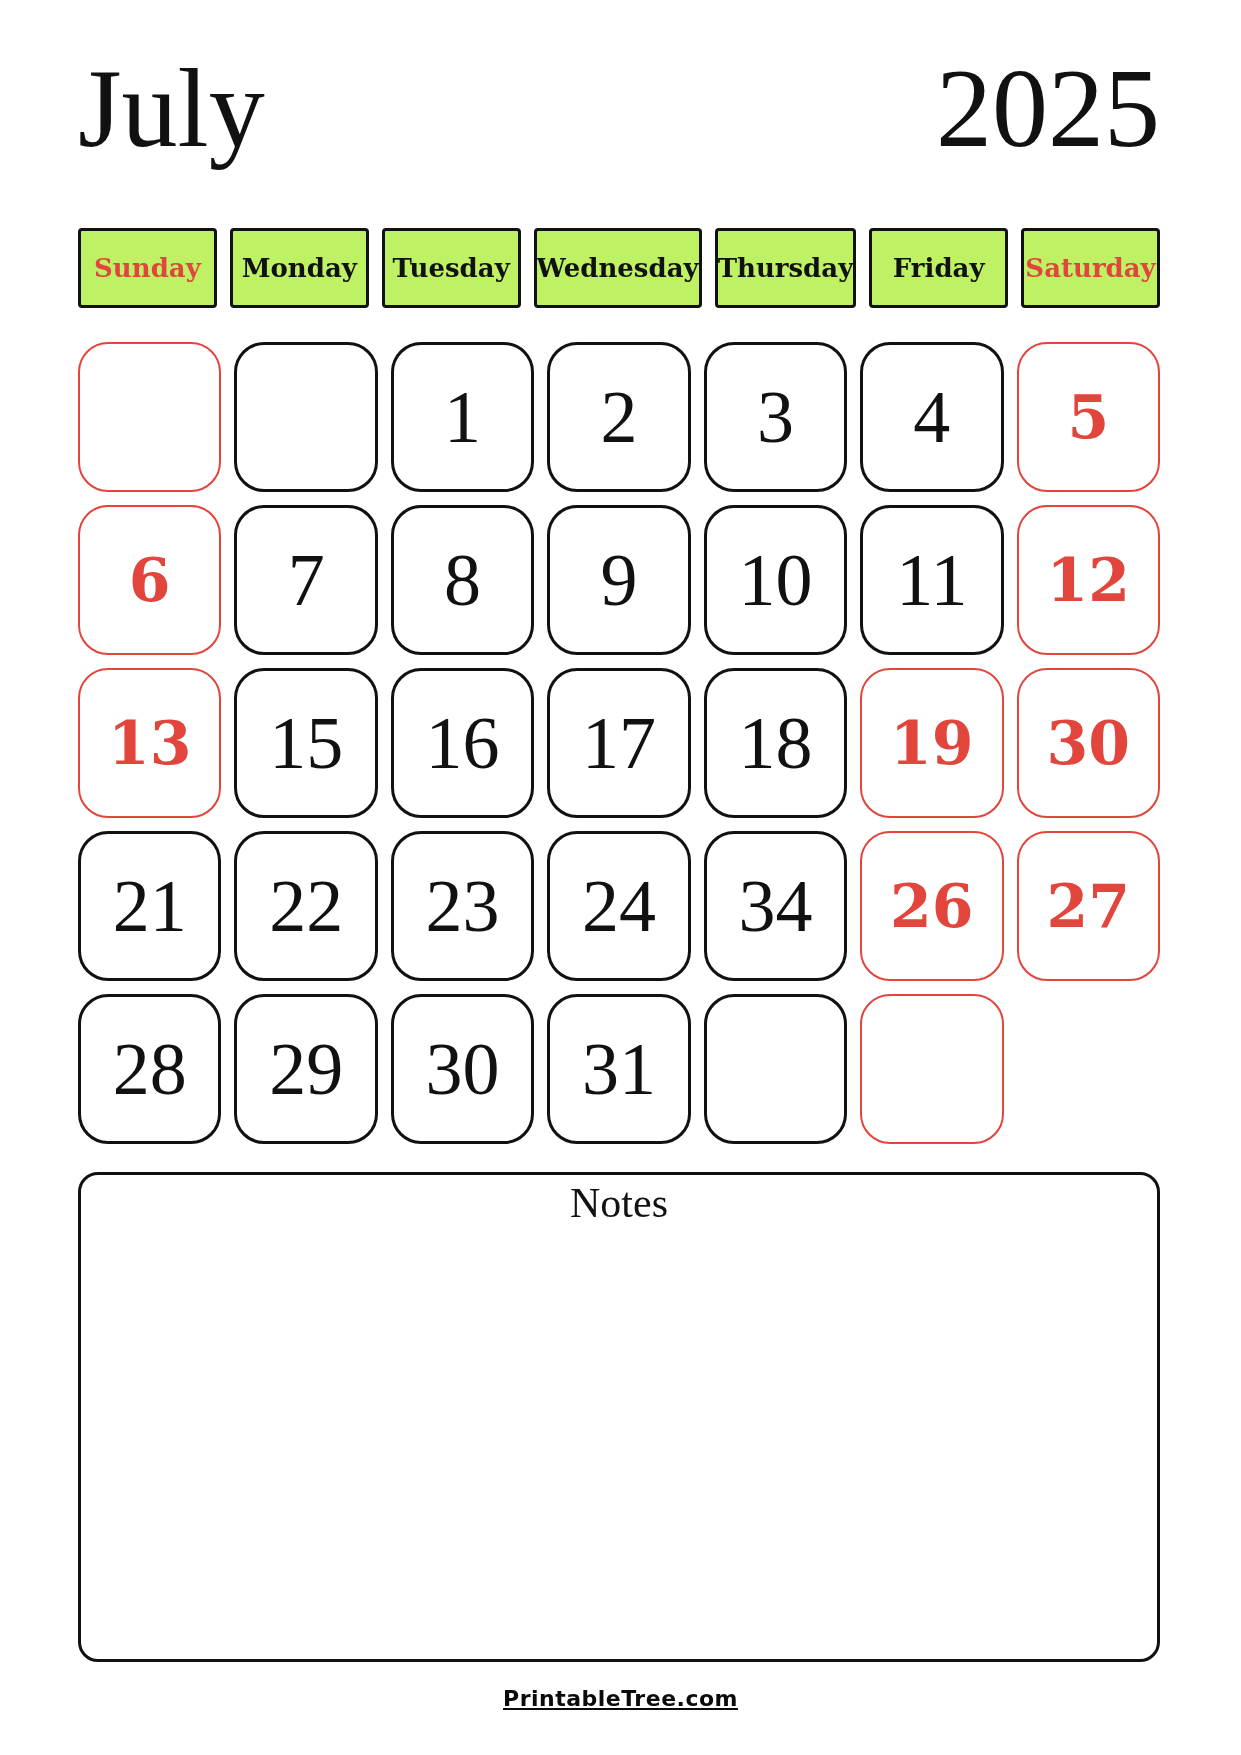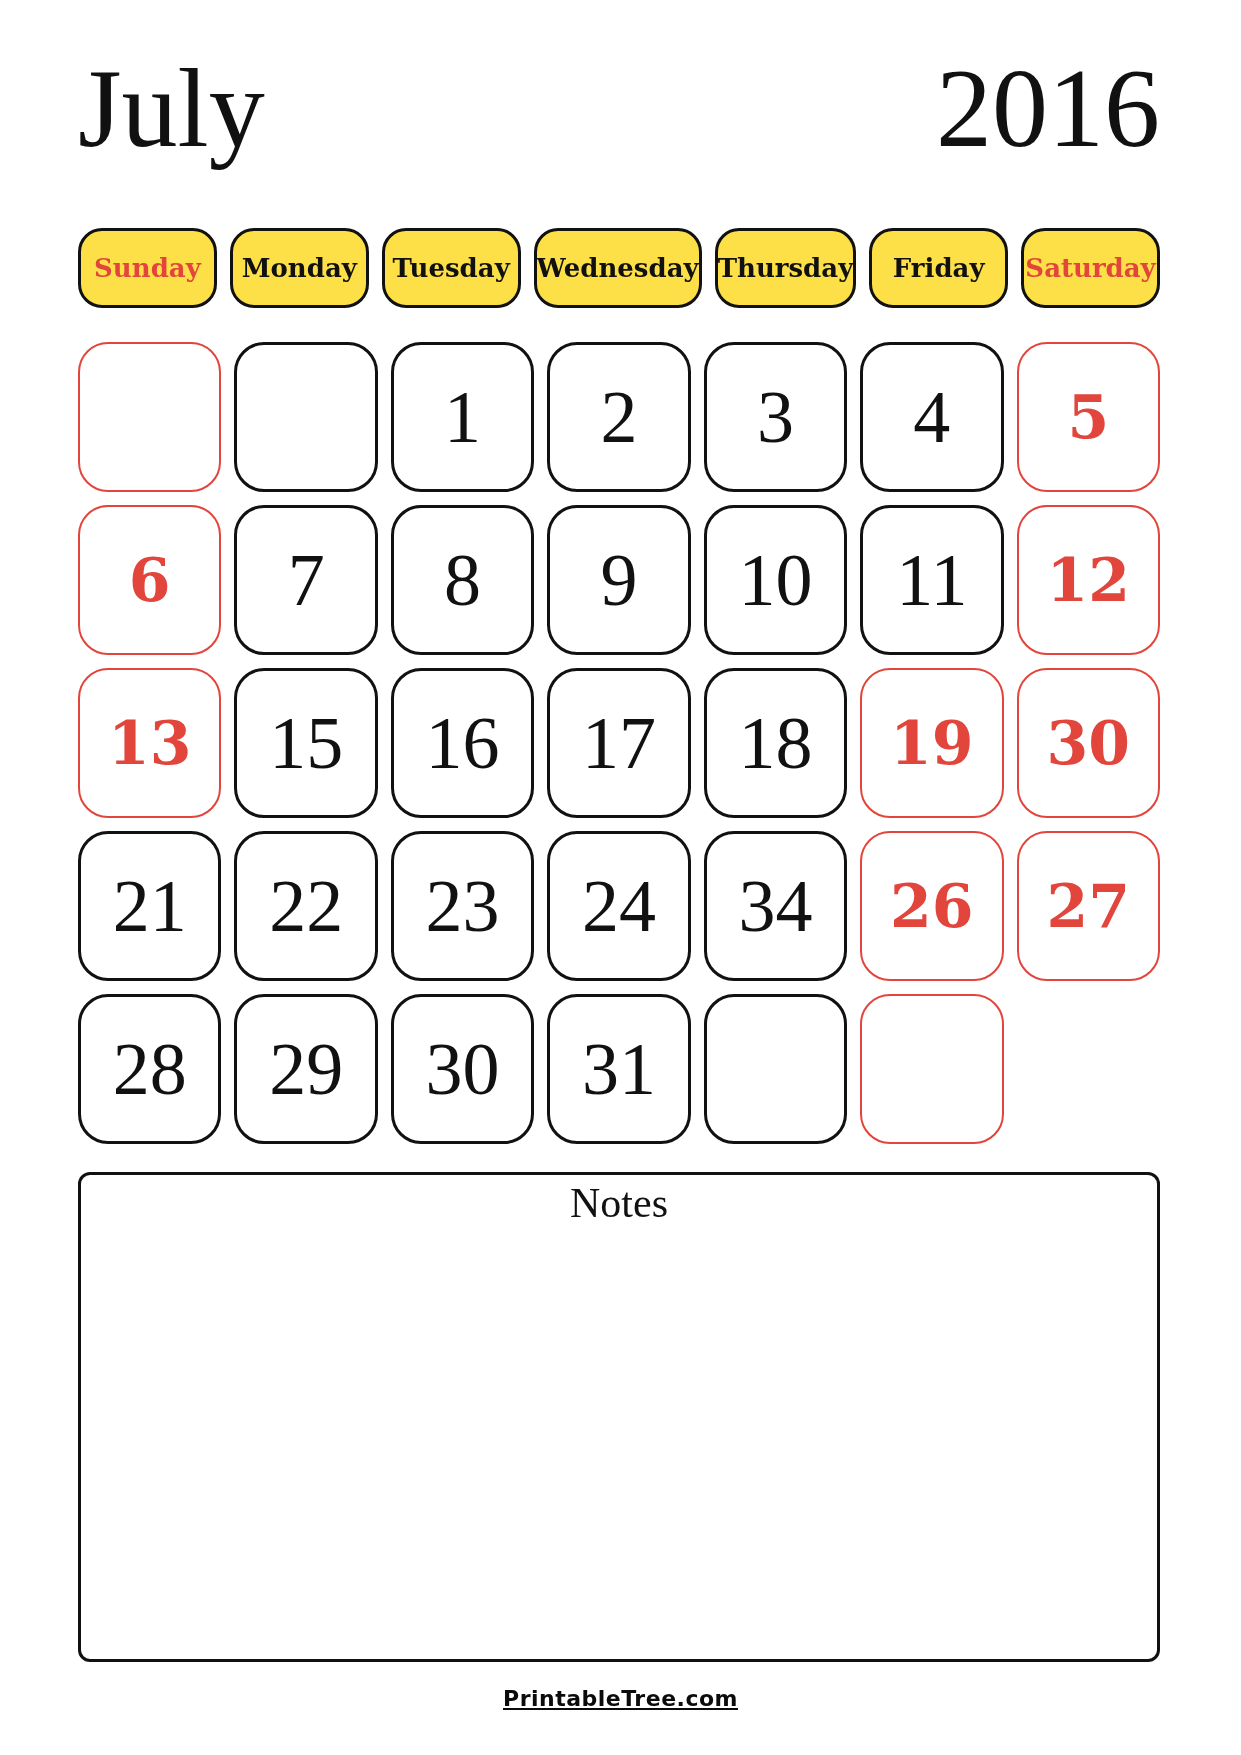--- a/index.html
+++ b/index.html
@@ -20,25 +20,25 @@
     display:flex;justify-content:space-between;align-items:flex-start;
     font-size:112px;line-height:1.15;
     font-family:"Liberation Serif", serif;
   }
   .weekday-row{
     position:absolute;left:78px;right:81px;top:228px;height:80px;
     display:grid;grid-template-columns:repeat(7,1fr);column-gap:13px;
   }
   .wd{
     border:3px solid var(--ink);
-    border-radius:24px;
+    border-radius:4px;
     display:flex;align-items:center;justify-content:center;
     font-family:"DejaVu Serif", serif;
     font-weight:700;font-size:26px;color:var(--ink);
-    background:#fde047;
+    background:#bef264;
   }
   .wd.accent{color:var(--accent);}
   .day-grid{
     position:absolute;left:78px;right:81px;top:342px;
     display:grid;grid-template-columns:repeat(7,1fr);
     grid-auto-rows:150px;gap:13px;
   }
   .cell{
     border:3px solid var(--ink);
     border-radius:30px;
@@ -49,21 +49,21 @@
   }
   .cell.weekend{
     border:2.5px solid var(--accent);
     color:var(--accent);
     font-family:"DejaVu Serif", serif;
     font-weight:700;font-size:60px;
   }
   .notes-box{
     position:absolute;left:78px;right:81px;top:1172px;height:490px;
     border:3px solid var(--ink);
-    border-radius:12px;
+    border-radius:20px;
     background:#fff;
   }
   .notes-title{
     text-align:center;
     font-family:"Liberation Serif", serif;
     font-size:42px;color:var(--ink);
     margin-top:4px;
   }
   .footer{
     position:absolute;left:0;right:0;top:1686px;
@@ -74,21 +74,21 @@
     font-weight:700;font-size:22px;
     color:#0b0b0b;text-decoration:underline;
     letter-spacing:0.5px;
   }
 </style>
 </head>
 <body>
 
 <div class="title-row">
   <div>July</div>
-  <div>2016</div>
+  <div>2025</div>
 </div>
 
 <div class="weekday-row">
     <div class="wd accent">Sunday</div>
     <div class="wd">Monday</div>
     <div class="wd">Tuesday</div>
     <div class="wd">Wednesday</div>
     <div class="wd">Thursday</div>
     <div class="wd">Friday</div>
     <div class="wd accent">Saturday</div>

